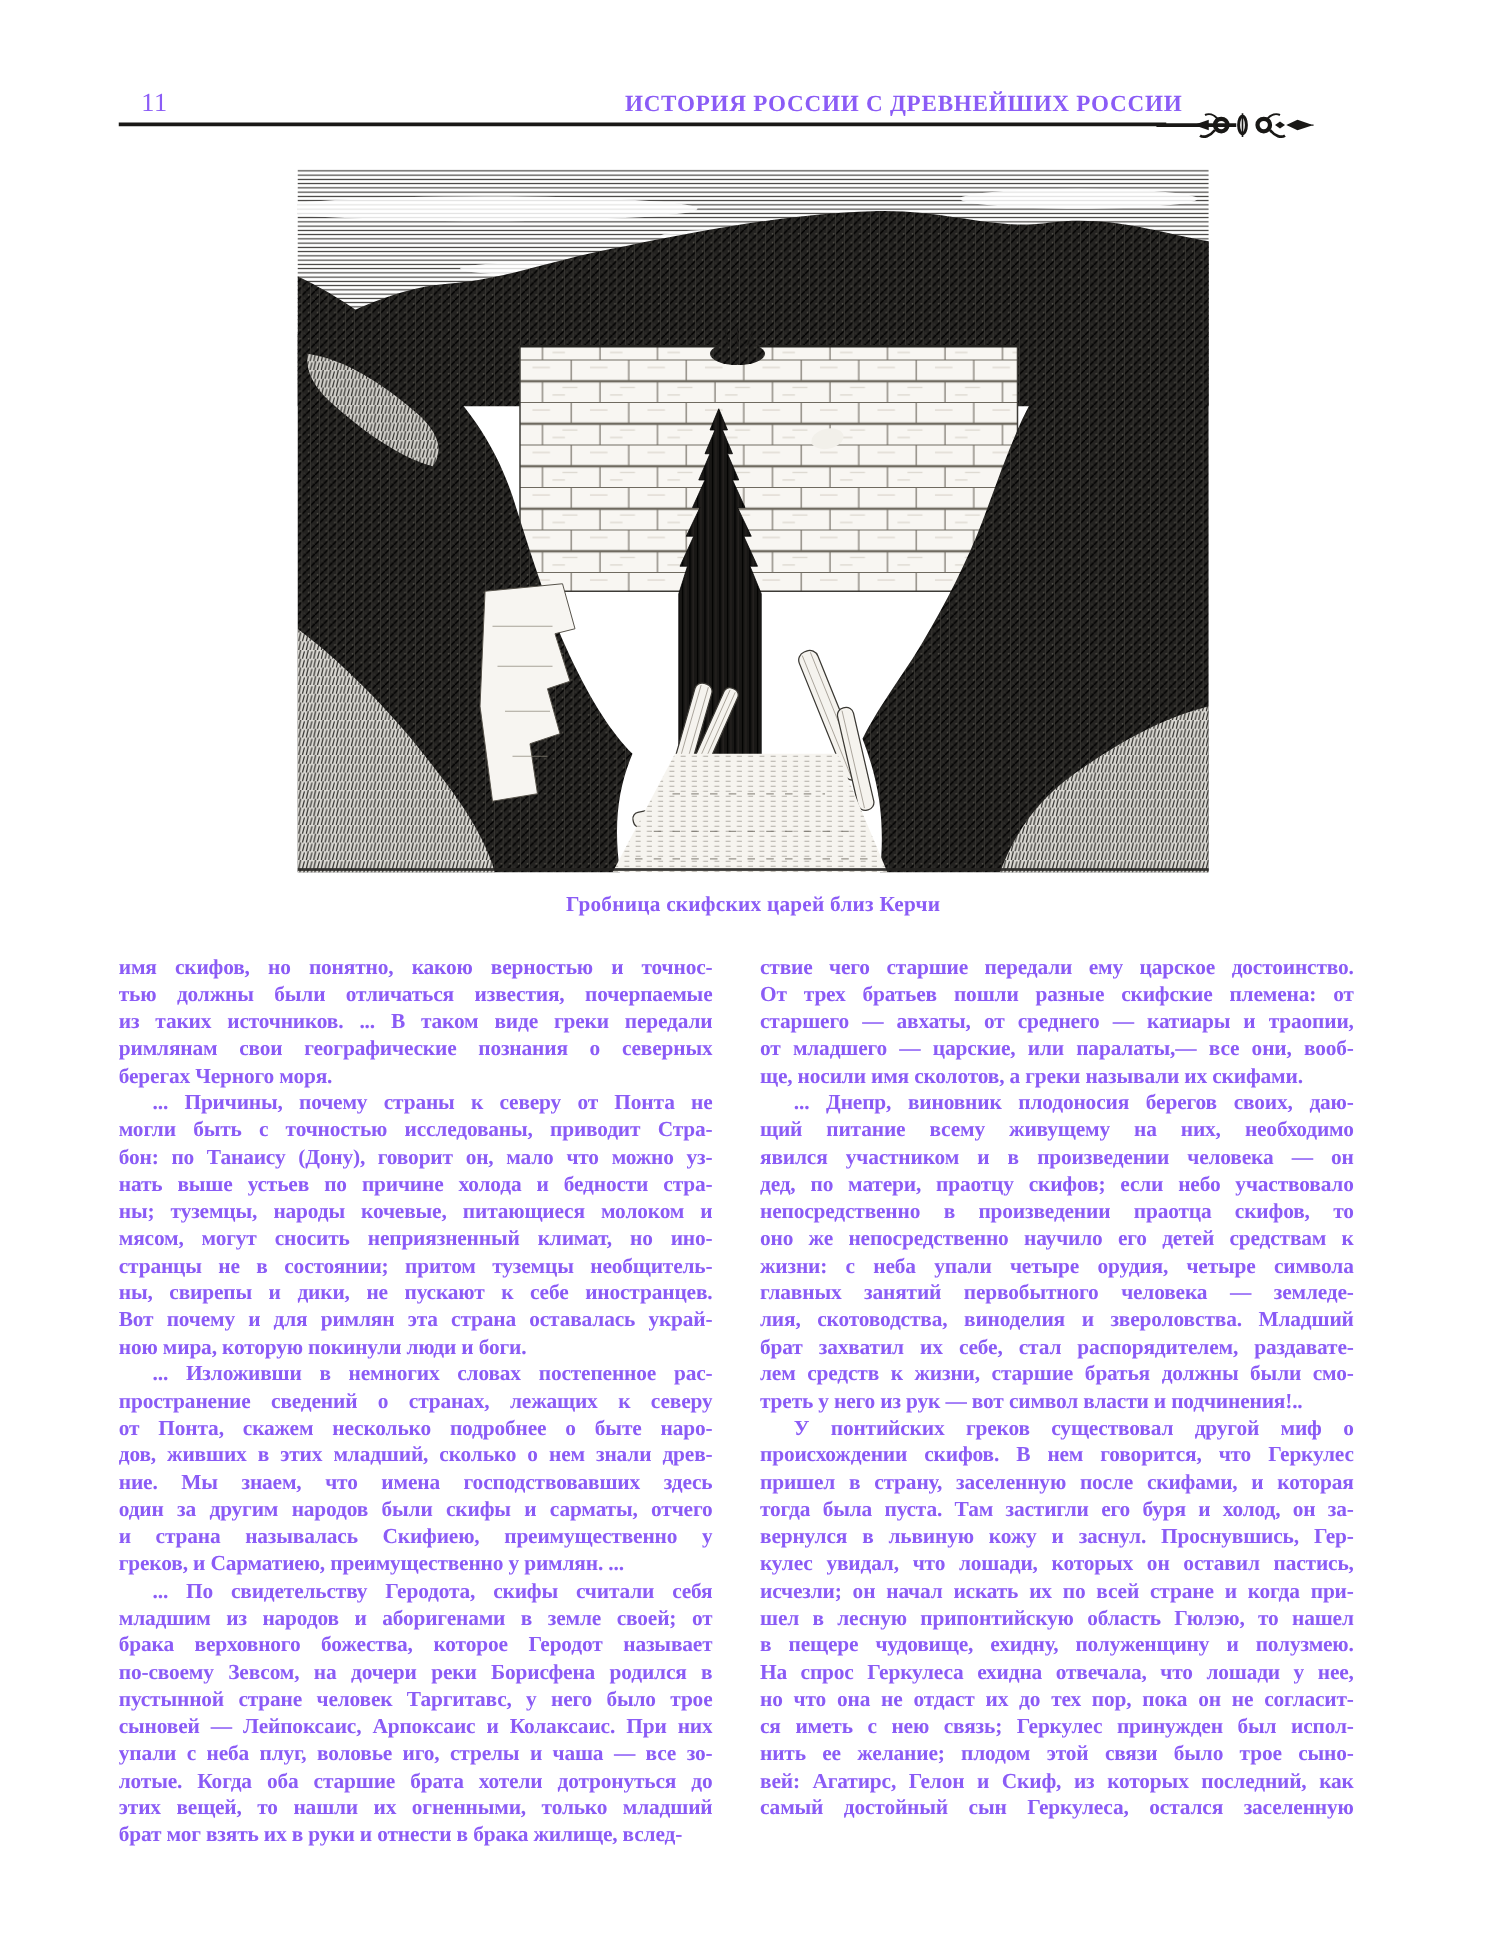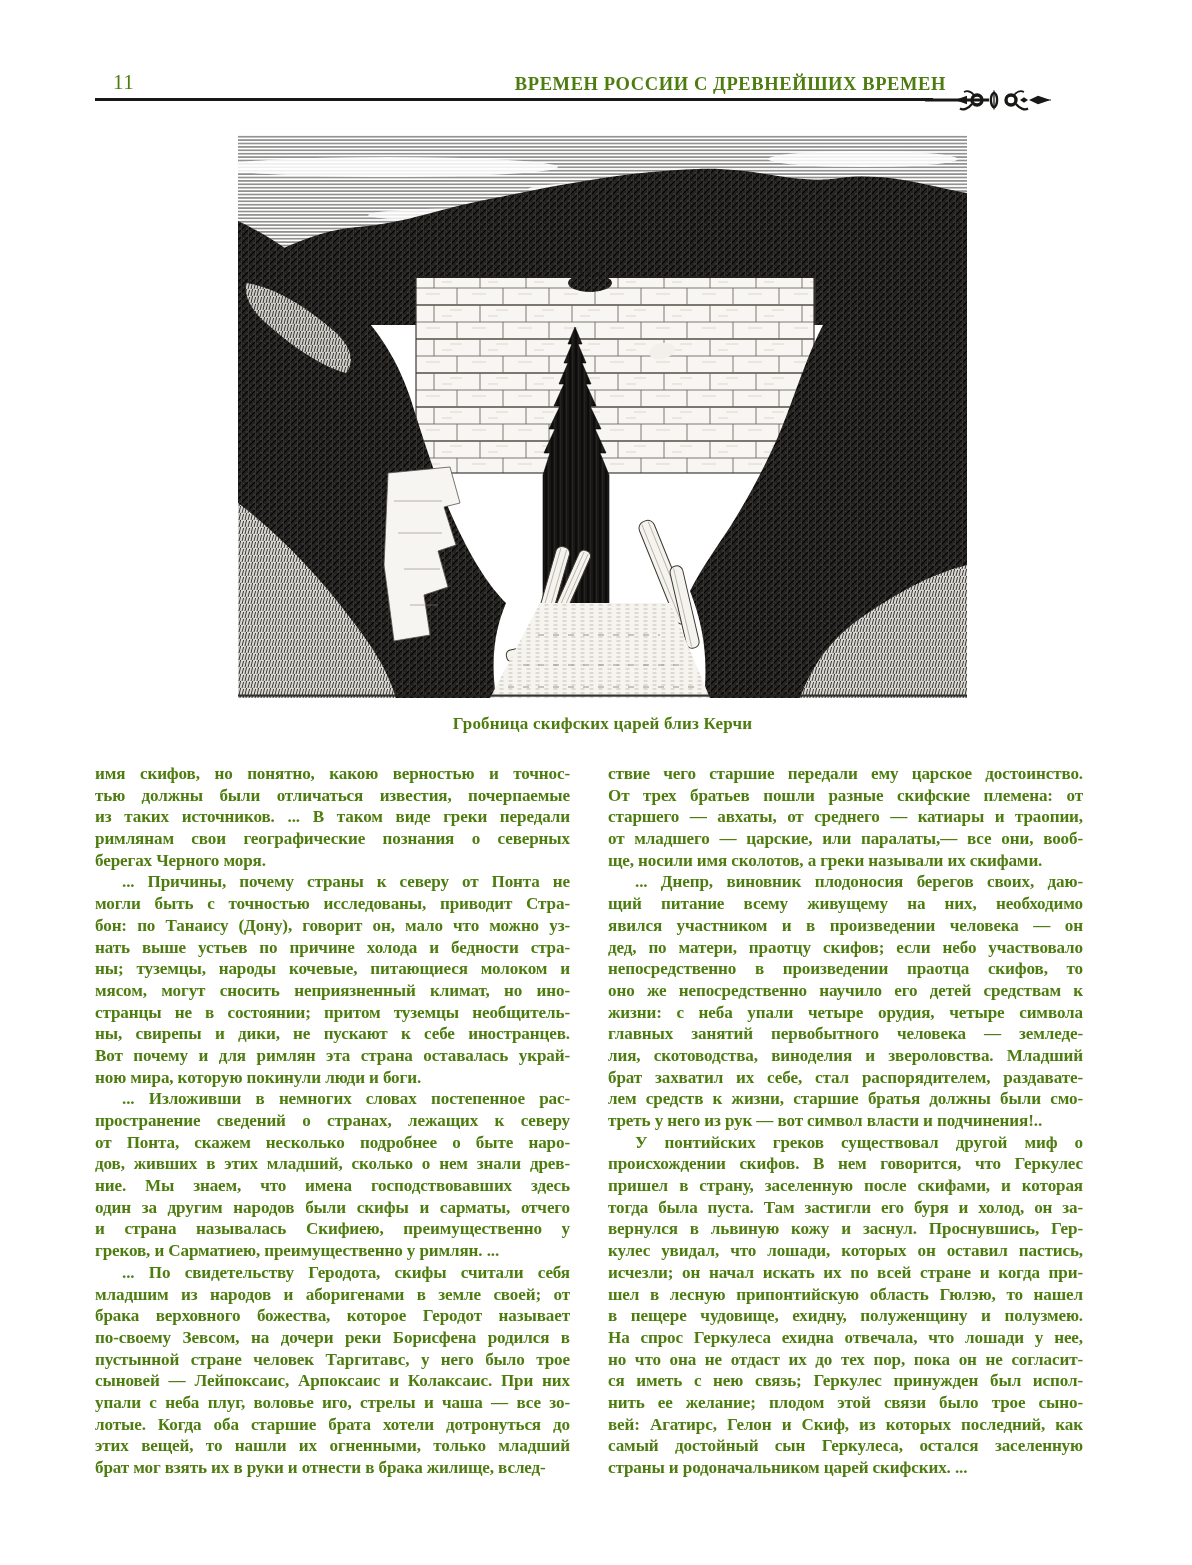--- a/index.html
+++ b/index.html
@@ -1,18 +1,18 @@
 <!DOCTYPE html>
 <html><head>
 <meta charset="utf-8">
 <style>
   html,body{margin:0;padding:0;background:#ffffff;}
   #page{
     position:relative;width:1192px;height:1565px;margin:0 auto;background:#ffffff;
-    font-family:"Liberation Serif","DejaVu Serif",serif;color:#4d7c0f;
+    font-family:"Liberation Serif","DejaVu Serif",serif;color:#8b5cf6;
     overflow:hidden;
   }
   
   .page-number{position:absolute;left:113px;top:70px;font-size:21px;letter-spacing:.5px;}
   .running-title{
     position:absolute;right:246px;top:74px;font-size:18.5px;font-weight:700;
     letter-spacing:.6px;white-space:nowrap;
   }
   .header-rule{position:absolute;left:95px;top:98px;width:838px;height:3px;background:#191816;}
   .header-ornament{position:absolute;left:925px;top:88px;}
@@ -36,21 +36,21 @@
   }
   .line.last{text-align-last:left;}
   .line.indent{text-indent:27px;}
 </style>
 </head>
 <body>
 
 <div id="page">
 
   <div class="page-number">11</div>
-  <div class="running-title">ВРЕМЕН РОССИИ С ДРЕВНЕЙШИХ ВРЕМЕН</div>
+  <div class="running-title">ИСТОРИЯ РОССИИ С ДРЕВНЕЙШИХ РОССИИ</div>
   <div class="header-rule"></div>
   <svg class="header-ornament" width="126" height="24" viewBox="0 0 126 24">
     <line x1="0" y1="12" x2="64" y2="12" stroke="#191816" stroke-width="3"></line>
     <polygon points="30,12 42,7.8 42,16.2" fill="#191816"></polygon>
     <circle cx="52" cy="12" r="5" fill="none" stroke="#191816" stroke-width="3.4"></circle>
     <path d="M47,16 C43,21 38,22.5 35,20.5" fill="none" stroke="#191816" stroke-width="2.2"></path>
     <path d="M49,7 C46,3.5 42,2.5 39,4" fill="none" stroke="#191816" stroke-width="1.6"></path>
     <ellipse cx="69" cy="12" rx="3.1" ry="7" fill="none" stroke="#191816" stroke-width="2.4"></ellipse>
     <line x1="69" y1="2.5" x2="69" y2="21.5" stroke="#191816" stroke-width="1.3"></line>
     <circle cx="86" cy="12" r="5" fill="none" stroke="#191816" stroke-width="3.4"></circle>
@@ -239,18 +239,17 @@
           <div class="line">кулес увидал, что лошади, которых он оставил пастись,</div>
           <div class="line">исчезли; он начал искать их по всей стране и когда при-</div>
           <div class="line">шел в лесную припонтийскую область Гюлэю, то нашел</div>
           <div class="line">в пещере чудовище, ехидну, полуженщину и полузмею.</div>
           <div class="line">На спрос Геркулеса ехидна отвечала, что лошади у нее,</div>
           <div class="line">но что она не отдаст их до тех пор, пока он не согласит-</div>
           <div class="line">ся иметь с нею связь; Геркулес принужден был испол-</div>
           <div class="line">нить ее желание; плодом этой связи было трое сыно-</div>
           <div class="line">вей: Агатирс, Гелон и Скиф, из которых последний, как</div>
           <div class="line">самый достойный сын Геркулеса, остался заселенную</div>
-          <div class="line last">страны и родоначальником царей скифских. ...</div>
         </div>
       </div>
   </div>
 
 </div>
 
 </body></html>

